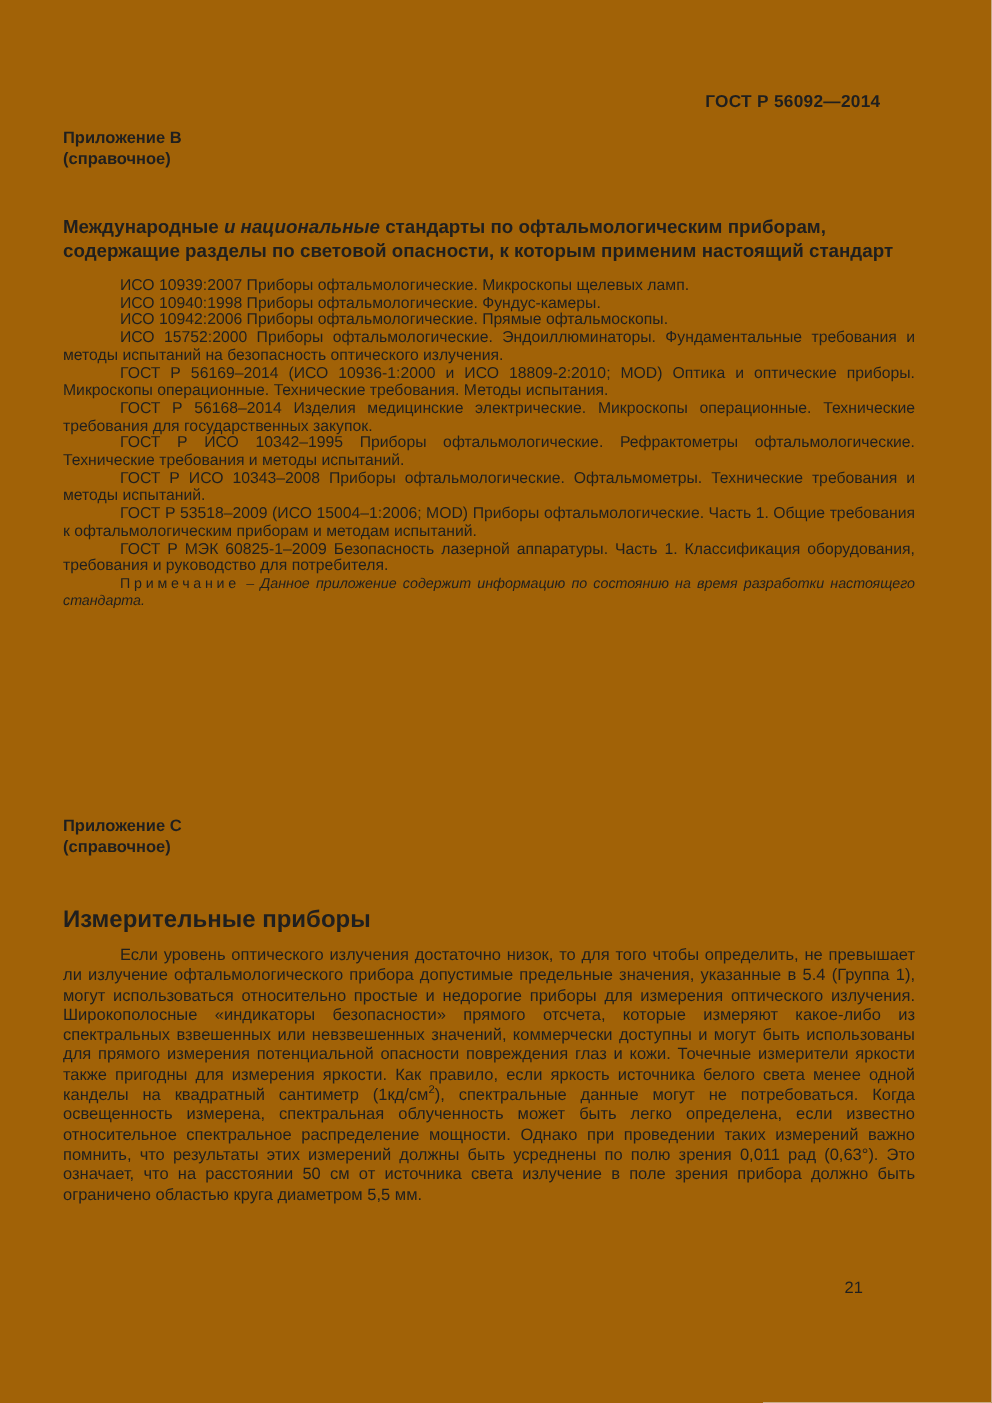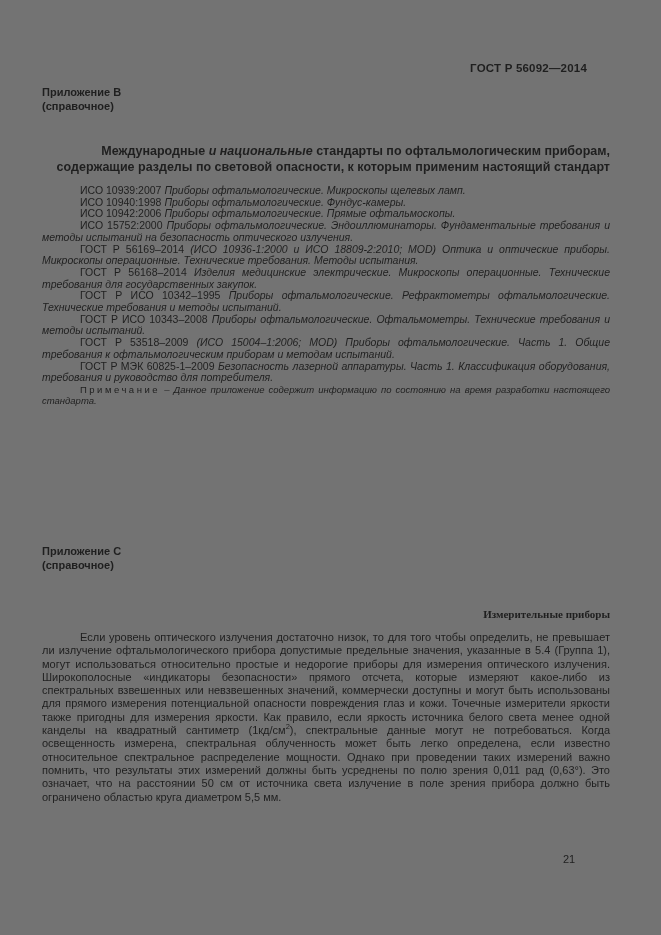--- a/index.html
+++ b/index.html
@@ -1,49 +1,49 @@
 <!DOCTYPE html>
 <html><head>
 <meta charset="utf-8">
 <style>
   html,body{margin:0;padding:0;background:#e8e8e8;}
   .page{
     position:relative;
     width:661px;height:935px;
-    background:#737373;
+    background:#a16207;
     margin:0 auto;
     font-family:"Liberation Sans",sans-serif;
     color:#1f1f1f;
     overflow:hidden;
   }
   .doc-header{
     position:absolute;top:62px;right:74px;
     font-size:11.5px;font-weight:bold;letter-spacing:.2px;
   }
   .appendix-head{
     position:absolute;left:42px;width:568px;
     text-align:left;font-weight:bold;font-size:11px;line-height:13.5px;
   }
   .appendix-b-head{top:86px;}
   .appendix-c-head{top:545px;}
   .appendix-title{
     position:absolute;left:42px;width:568px;
-    text-align:right;font-weight:bold;font-size:12.5px;line-height:16px;
+    text-align:left;font-weight:bold;font-size:12.5px;line-height:16px;
   }
   .title-b{top:143px;}
-  .title-c{top:606px;font-size:11px;font-family:Liberation Serif, serif;}
+  .title-c{top:606px;font-size:16px;}
   .title-italic{font-style:italic;}
   .standards{
     position:absolute;top:185px;left:42px;width:568px;
     font-size:10.5px;line-height:11.7px;
   }
   .standards p{
     margin:0;text-indent:38px;text-align:justify;
   }
-  .std-title{font-style:italic;}
+  .std-title{}
   .note{
     margin-top:7px;font-size:9.5px;line-height:11.5px;
     text-indent:38px;text-align:justify;
   }
   .note-label{letter-spacing:2.5px;}
   .note-text{font-style:italic;}
   .body-para{
     position:absolute;top:631px;left:42px;width:568px;
     font-size:11px;line-height:13.3px;
     text-align:justify;text-indent:38px;

